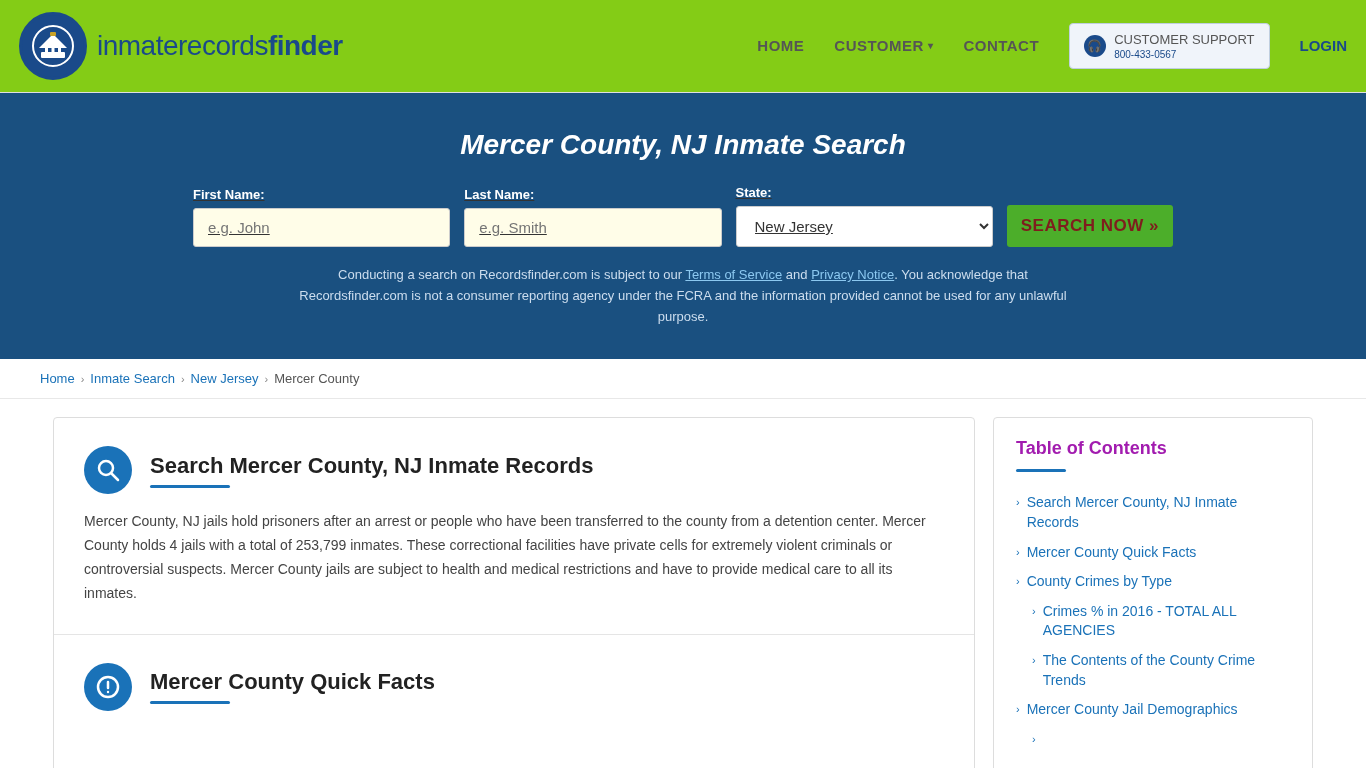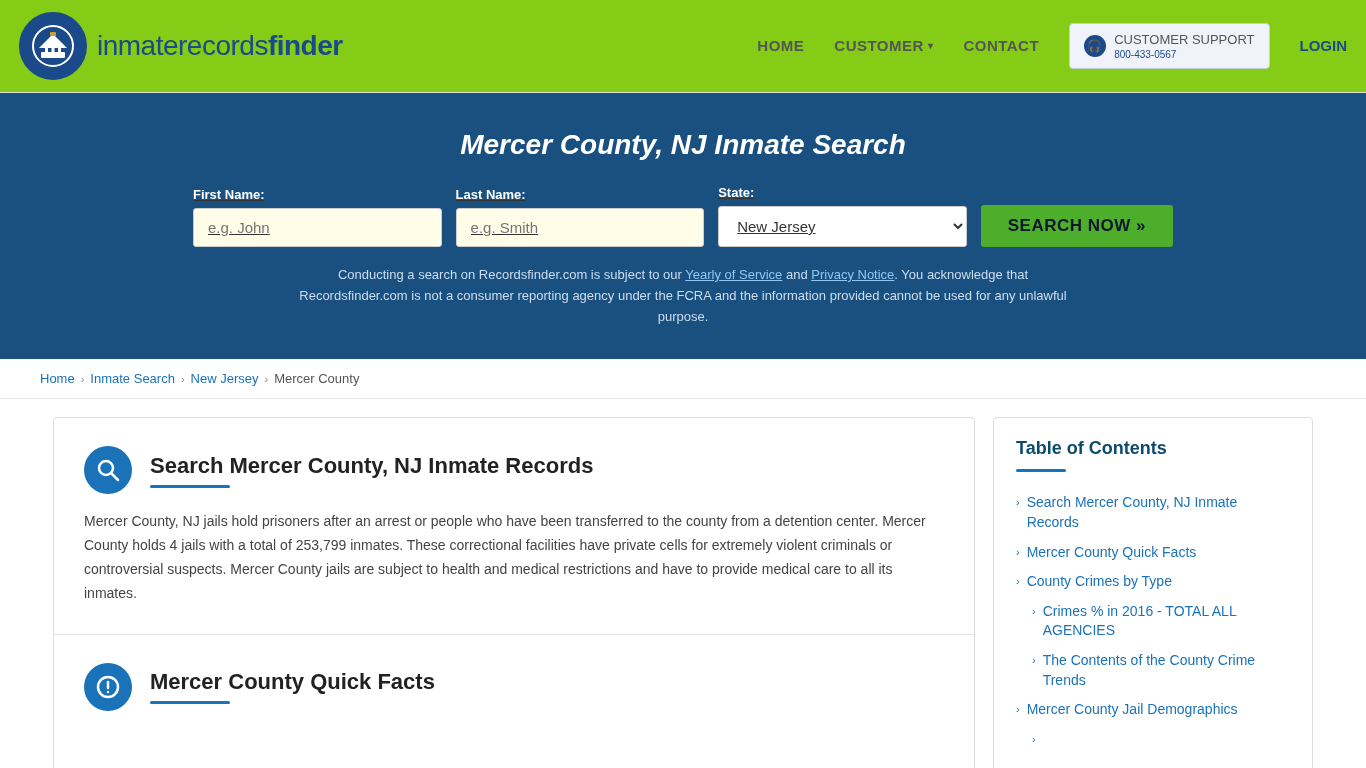--- a/index.html
+++ b/index.html
@@ -141,23 +141,23 @@
       border: 1px solid #ccc;
       border-radius: 3px;
       background: #fff;
       color: #333;
       outline: none;
       cursor: pointer;
       appearance: auto;
     }
     .search-btn {
       background: #4cae2a;
-      color: #0f172a;
+      color: #7f1d1d;
       border: none;
-      padding: 11px 27px;
+      padding: 11px 14px;
       font-size: 17px;
       font-weight: 700;
       border-radius: 3px;
       cursor: pointer;
       white-space: nowrap;
       letter-spacing: 0.5px;
       text-align: right;
     }
     .hero-disclaimer {
       font-size: 13px;
@@ -244,21 +244,21 @@
       flex-shrink: 0;
     }
     .toc-box {
       border: 1px solid #ddd;
       border-radius: 4px;
       padding: 20px 22px;
     }
     .toc-title {
       font-size: 18px;
       font-weight: 700;
-      color: #0c4a6e;
+      color: #a21caf;
       margin-bottom: 10px;
     }
     .toc-divider {
       width: 50px;
       height: 3px;
       background: #1a72b8;
       border-radius: 2px;
       margin-bottom: 16px;
     }
     .toc-item {
@@ -338,21 +338,21 @@
         <option>New Jersey</option>
         <option>New York</option>
         <option>California</option>
         <option>Pennsylvania</option>
         <option>Texas</option>
       </select>
     </div>
     <button class="search-btn">SEARCH NOW »</button>
   </div>
   <p class="hero-disclaimer">
-    Conducting a search on Recordsfinder.com is subject to our <a href="#">Yearly of Service</a> and <a href="#">Privacy Notice</a>. You acknowledge that Recordsfinder.com is not a consumer reporting agency under the FCRA and the information provided cannot be used for any unlawful purpose.
+    Conducting a search on Recordsfinder.com is subject to our <a href="#">Terms of Service</a> and <a href="#">Privacy Notice</a>. You acknowledge that Recordsfinder.com is not a consumer reporting agency under the FCRA and the information provided cannot be used for any unlawful purpose.
   </p>
 </section>
 
 <nav class="breadcrumb">
   <a href="#">Home</a>
   <span class="bc-sep">›</span>
   <a href="#">Inmate Search</a>
   <span class="bc-sep">›</span>
   <a href="#">New Jersey</a>
   <span class="bc-sep">›</span>

